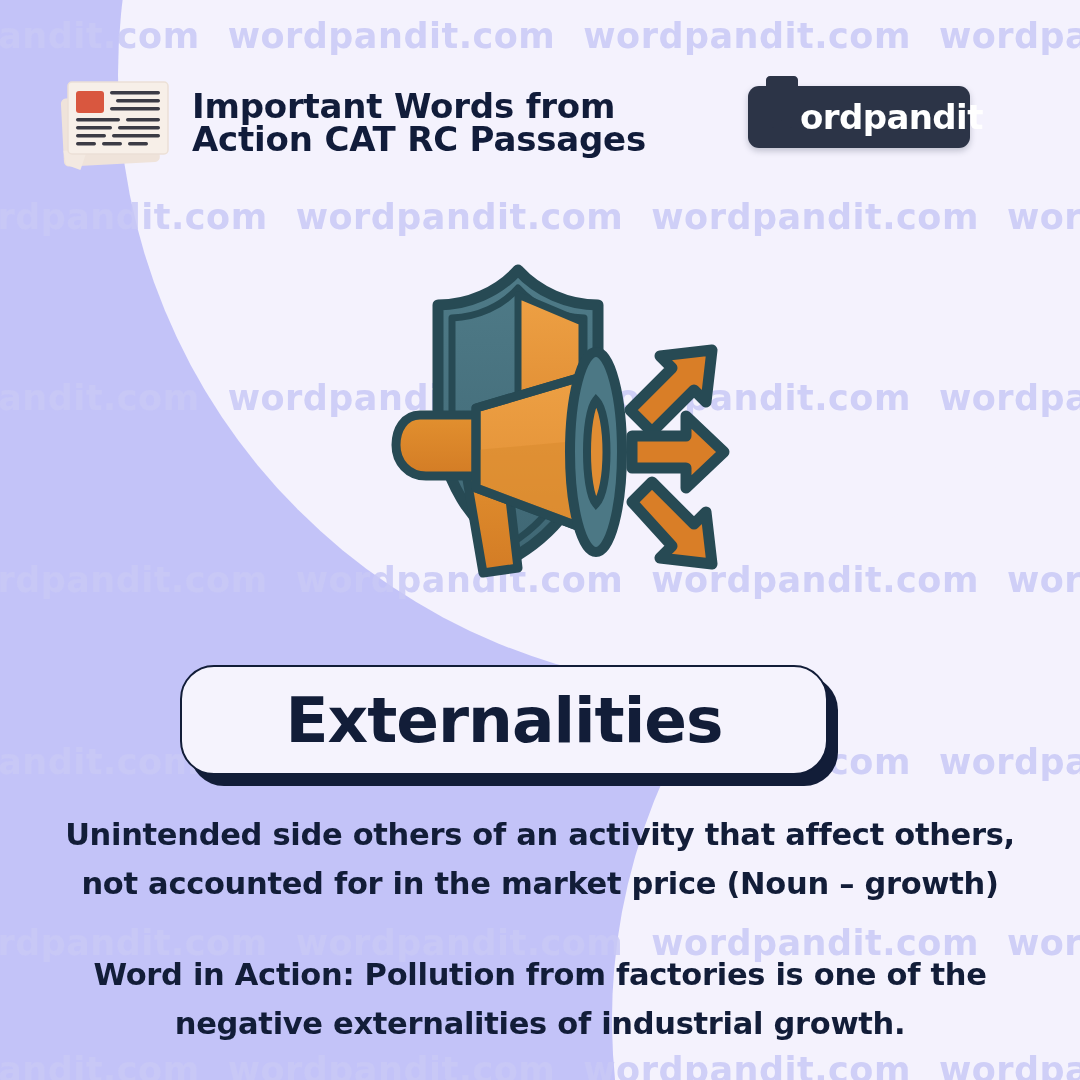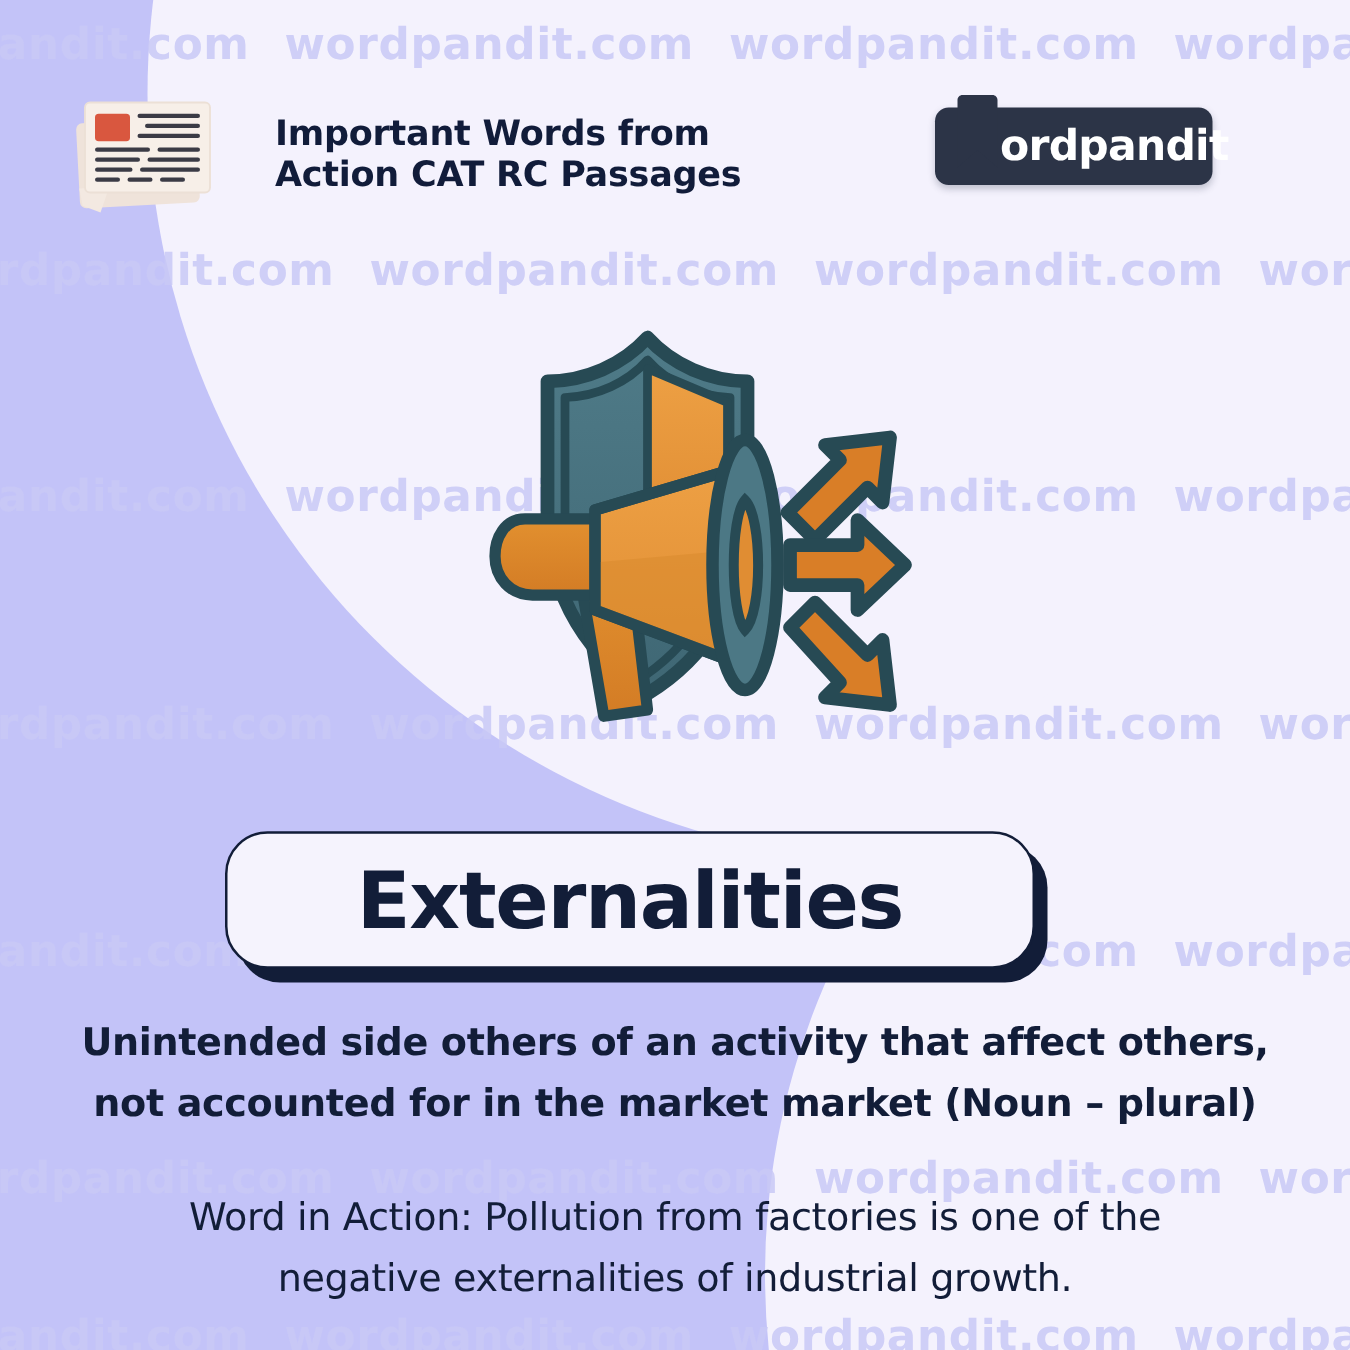--- a/index.html
+++ b/index.html
@@ -83,27 +83,26 @@
     position: absolute;
     left: 52px;
     top: 8px;
     width: 128px;
     height: 106px;
   }
   .header-title {
     position: absolute;
     left: 192px;
     top: 28px;
-    font-size: 28px;
+    font-size: 34px;
     line-height: 33px;
     font-weight: 700;
     color: #111c3a;
     letter-spacing: -0.2px;
     font-family: "DejaVu Sans", sans-serif;
-    margin-left: 28px;
   }
 
   .logo {
     position: absolute;
     left: 748px;
     top: 24px;
     width: 222px;
     height: 62px;
     background: #2c3447;
     border-radius: 11px;
@@ -192,21 +191,21 @@
     font-family: "DejaVu Sans", sans-serif;
   }
   .example {
     position: absolute;
     left: 70px;
     top: 950px;
     width: 940px;
     text-align: center;
     font-size: 30.5px;
     line-height: 49px;
-    font-weight: 400;
+    font-weight: 700;
     color: #121d38;
     letter-spacing: -0.3px;
     font-family: "DejaVu Sans", sans-serif;
   }
 </style>
 </head>
 <body>
 
 <div id="stage">
 
@@ -322,21 +321,21 @@
 
   <div class="word-card-wrap">
     <div class="word-card-shadow"></div>
     <div class="word-card">
       <div class="word-card-text">Externalities</div>
     </div>
   </div>
 
   <div class="definition">
     <div>Unintended side others of an activity that affect others,</div>
-    <div>not accounted for in the market market (Noun – plural)</div>
+    <div>not accounted for in the market price (Noun – growth)</div>
   </div>
 
   <div class="example">
     <div>Word in Action: Pollution from factories is one of the</div>
     <div>negative externalities of industrial growth.</div>
   </div>
 
 </div>
 
 </body></html>

